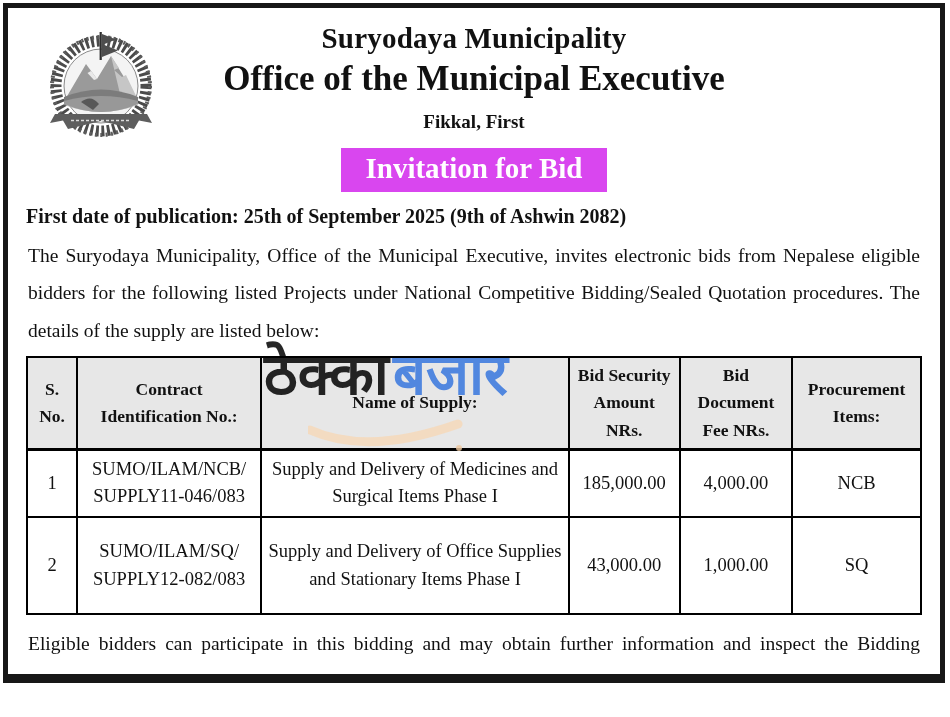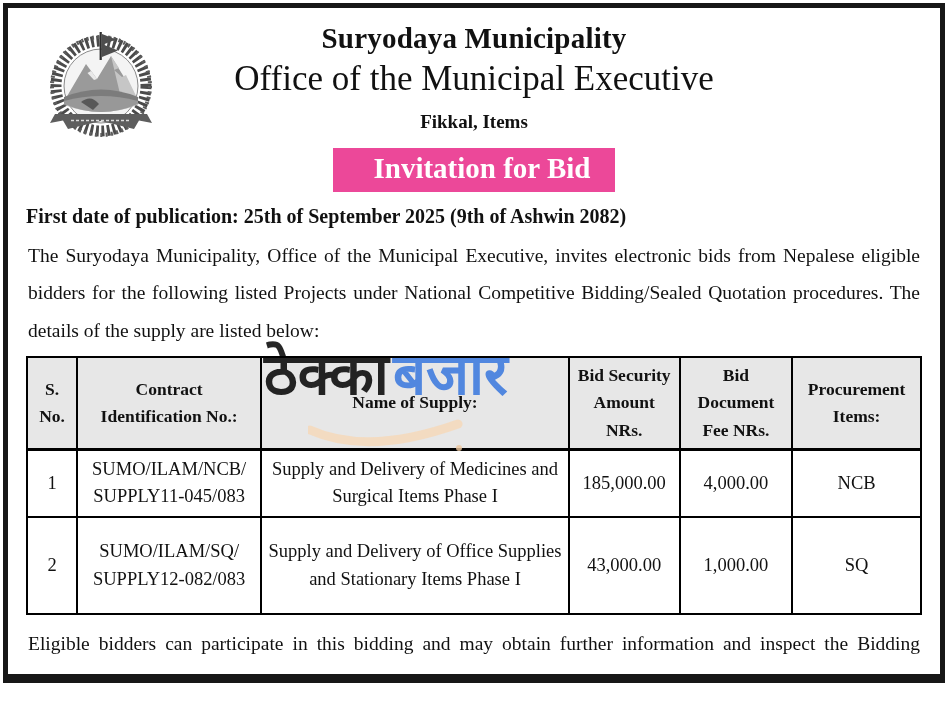--- a/index.html
+++ b/index.html
@@ -10,27 +10,27 @@
     position:absolute; left:3px; top:3px; width:942px; height:680px;
     border:5px solid #171717; border-bottom-width:9px; border-right-width:5px;
     background:#fff; overflow:hidden;
   }
   .inner { position:relative; padding:0 18px; }
 
   .emblem { position:absolute; left:30px; top:22px; width:126px; height:110px; }
 
   .head-block { text-align:center; padding-top:14px; }
   .org-name { font-size:29px; font-weight:bold; letter-spacing:.2px; }
-  .office-name { font-size:35px; font-weight:normal; margin-top:4px; }
+  .office-name { font-size:35px; font-weight:bold; margin-top:4px; }
   .location { font-size:19px; font-weight:bold; margin-top:12px; }
 
   .banner-wrap { text-align:center; margin-top:15px; }
   .banner {
-    display:inline-block; background:#ec4899; color:#fff;
-    font-size:29px; font-weight:bold; padding:4px 24px 7px 40px;
+    display:inline-block; background:#d946ef; color:#fff;
+    font-size:29px; font-weight:bold; padding:4px 24px 7px 24px;
   }
 
   .pubdate { text-align:left; font-size:20px; font-weight:bold; margin-top:13px; }
 
   .intro {
     font-size:19.5px; line-height:1.92; text-align:justify; margin-top:9px;
     padding:0 2px;
   }
 
   .table-zone { position:relative; margin-top:7px; }
@@ -78,21 +78,21 @@
       <rect x="58.6" y="2" width="2.2" height="28" fill="#2e2e2e"></rect>
       <path d="M61 4 L75 9.5 L61 15 Z" fill="#4e4e4e"></path>
       <path d="M61 14 L77 20.5 L61 27 Z" fill="#4e4e4e"></path>
       <path d="M14 84 L106 84 L111 93 L98 90.5 L93 99 L60 91 L27 99 L22 90.5 L9 93 Z" fill="#5e5e5e"></path>
       <line x1="30" y1="90.5" x2="90" y2="90.5" stroke="#dcdcdc" stroke-width="1.6" stroke-dasharray="3 2"></line>
     </svg>
 
     <div class="head-block">
       <div class="org-name">Suryodaya Municipality</div>
       <div class="office-name">Office of the Municipal Executive</div>
-      <div class="location">Fikkal, Items</div>
+      <div class="location">Fikkal, First</div>
     </div>
 
     <div class="banner-wrap">
       <div class="banner">Invitation for Bid</div>
     </div>
 
     <div class="pubdate">First date of publication: 25th of September 2025 (9th of Ashwin 2082)</div>
 
     <p class="intro">The Suryodaya Municipality, Office of the Municipal Executive, invites electronic bids from Nepalese eligible bidders for the following listed Projects under National Competitive Bidding/Sealed Quotation procedures. The details of the supply are listed below:</p>
 
@@ -122,21 +122,21 @@
             <th>Bid Security Amount NRs.</th>
             <th>Bid Document Fee NRs.</th>
             <th>Procurement Items:</th>
           </tr>
         </thead>
         <tbody>
           <tr class="row-1">
             <td>1</td>
             <td>
               <span class="cid-line">SUMO/ILAM/NCB/</span>
-              <span class="cid-line">SUPPLY11-045/083</span>
+              <span class="cid-line">SUPPLY11-046/083</span>
             </td>
             <td>Supply and Delivery of Medicines and Surgical Items Phase I</td>
             <td>185,000.00</td>
             <td>4,000.00</td>
             <td>NCB</td>
           </tr>
           <tr class="row-2">
             <td>2</td>
             <td>
               <span class="cid-line">SUMO/ILAM/SQ/</span>

